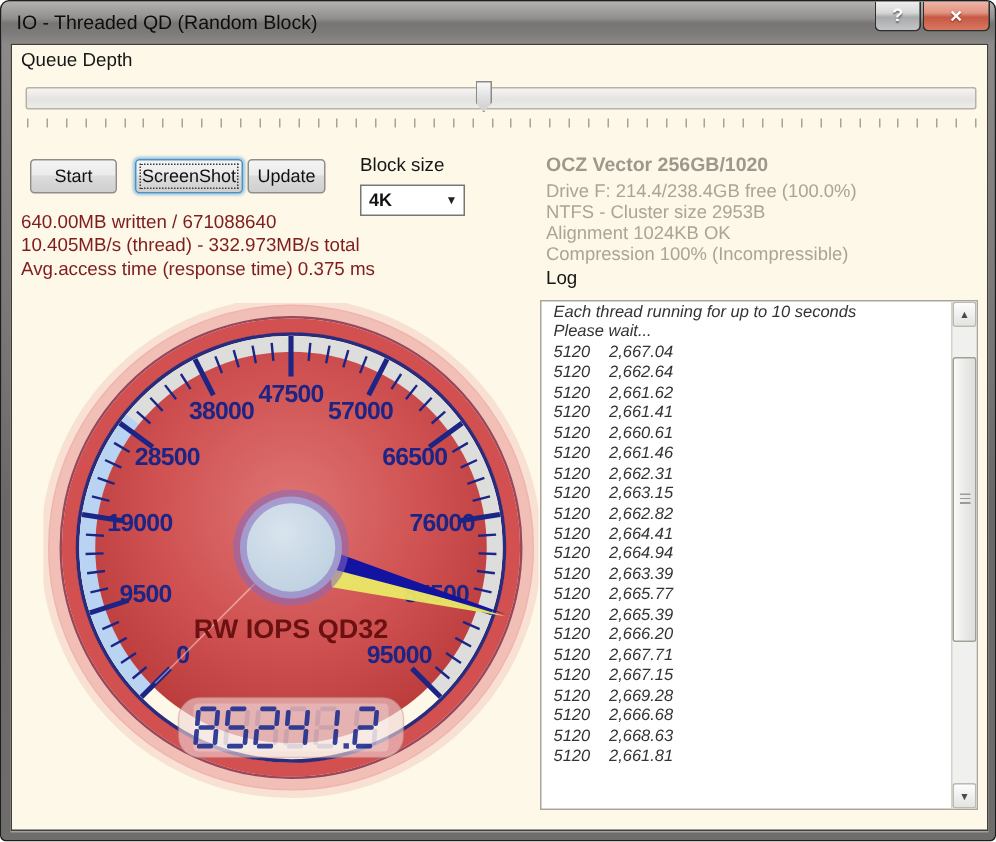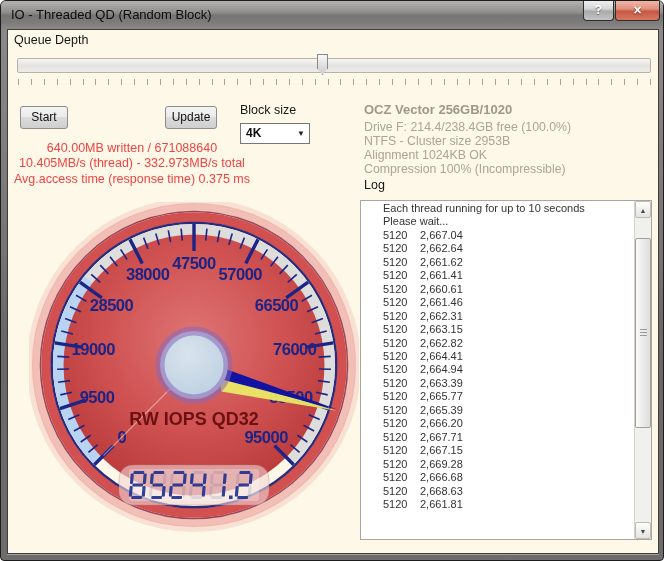--- a/index.html
+++ b/index.html
@@ -29,40 +29,40 @@
     background:linear-gradient(180deg,#fbfbfb,#dcdcdc 60%,#cfcfcf);
     clip-path:polygon(0 0,100% 0,100% 68%,50% 100%,0 68%);
     box-shadow:inset 0 0 0 1px #8a8a88;}
   .slider-ticks{position:absolute;left:10px;top:49px;width:634px;height:7px;}
   .slider-ticks i{position:absolute;top:0;width:1px;height:6px;background:#a7a399;}
 
   
   .btn{position:absolute;height:23px;font-size:12px;color:#111;text-align:center;
     border:1px solid #8e8d8b;border-radius:3px;
     background:linear-gradient(180deg,#f4f4f4 0%,#ebebeb 45%,#dcdcdc 50%,#cfcfcf 100%);}
-  .btn-start{left:12px;top:76px;width:48px;}
+  .btn-start{left:12px;top:76px;width:58px;}
   .btn-shot{left:82px;top:76px;width:72px;border-color:#4d90c4;
     box-shadow:0 0 2px 1px rgba(96,168,220,.65);outline:1px dotted #3a3a3a;outline-offset:-4px;}
   .btn-update{left:157px;top:76px;width:52px;}
 
   .combo{position:absolute;left:232px;top:93px;width:70px;height:21px;background:#fff;
     border:1px solid #777672;font-size:12px;font-weight:bold;color:#111;
     line-height:19px;padding-left:5px;}
   .combo .arrow{position:absolute;right:4px;top:0;line-height:20px;font-size:8px;color:#222;}
 
-  .stats{position:absolute;left:6px;top:111px;font-size:12.5px;color:#ef4444;line-height:15.3px;white-space:nowrap;text-align:center;}
+  .stats{position:absolute;left:6px;top:111px;font-size:12.5px;color:#7f1d1d;line-height:15.3px;white-space:nowrap;}
 
   .drive-title{position:absolute;left:356px;top:72px;font-size:13px;font-weight:bold;color:#9c988b;white-space:nowrap;}
   .drive-lines{position:absolute;left:356px;top:90px;font-size:12.3px;color:#a9a597;line-height:14px;white-space:nowrap;}
 
   .log-label{position:absolute;left:356px;top:148px;font-size:12.5px;color:#161616;}
   .logbox{position:absolute;left:352px;top:170px;width:292px;height:340px;background:#fff;
     border:1px solid #aaa69b;overflow:hidden;}
   .logrows{position:absolute;left:0;top:1px;right:18px;font-size:11px;color:#333;line-height:13.45px;}
-  .logrow{padding-left:22px;white-space:nowrap;}
+  .logrow{padding-left:8px;white-space:nowrap;font-style:italic;}
   .logrow .c1{display:inline-block;width:37px;}
   
   .sb{position:absolute;top:0;right:0;width:17px;height:100%;background:#f0f0ee;border-left:1px solid #d5d2c9;}
   .sb-btn{position:absolute;left:0;width:16px;height:17px;text-align:center;font-size:7px;color:#4a4a4a;
     line-height:17px;background:linear-gradient(180deg,#fdfdfd,#e3e3e1);border:1px solid #bdbab0;border-radius:2px;}
   .sb-up{top:0;} .sb-down{bottom:0;}
   .sb-thumb{position:absolute;left:0;top:37px;width:16px;height:190px;border:1px solid #a39f95;border-radius:2px;
     background:linear-gradient(90deg,#fafaf8,#e8e8e6 60%,#dededc);}
   .sb-grip{position:absolute;left:4px;top:50%;margin-top:-4px;width:7px;height:8px;
     background:repeating-linear-gradient(180deg,#9a9a98 0 1px,transparent 1px 3px);}
@@ -136,20 +136,23 @@
         <i style="left: 567.5px;"></i>
         <i style="left: 580.4px;"></i>
         <i style="left: 593.3px;"></i>
         <i style="left: 606.2px;"></i>
         <i style="left: 619.1px;"></i>
         <i style="left: 632px;"></i>
       </div>
 
     <div class="btn btn-start">
       <span style="line-height:21px;display:inline-block;">Start</span>
+    </div>
+    <div class="btn btn-shot">
+      <span style="line-height:21px;display:inline-block;">ScreenShot</span>
     </div>
     <div class="btn btn-update">
       <span style="line-height:21px;display:inline-block;">Update</span>
     </div>
 
     <span class="lbl" style="left:232px;top:73px;">Block size</span>
     <div class="combo">
       <span>4K</span>
       <span class="arrow">▼</span>
     </div>

